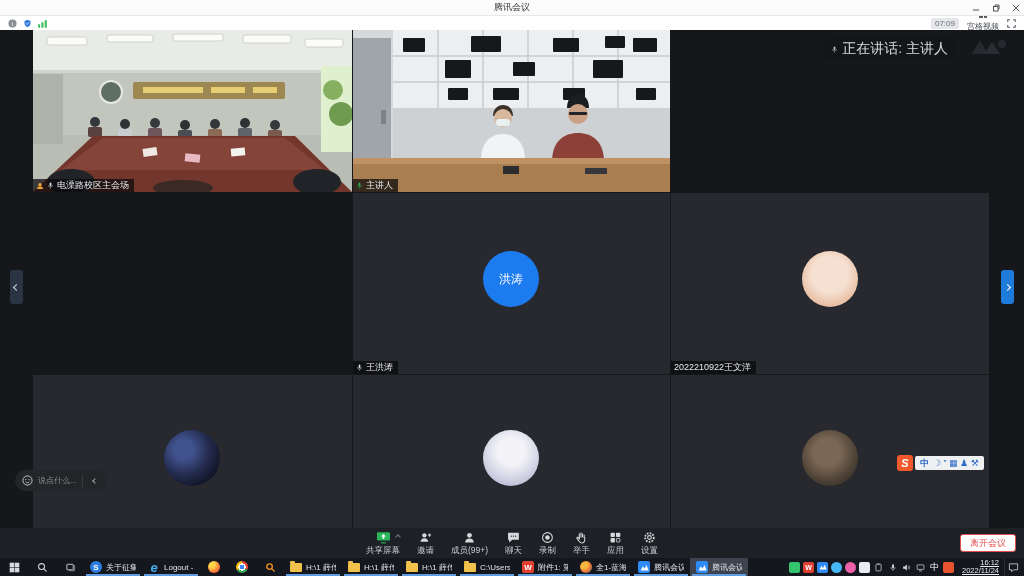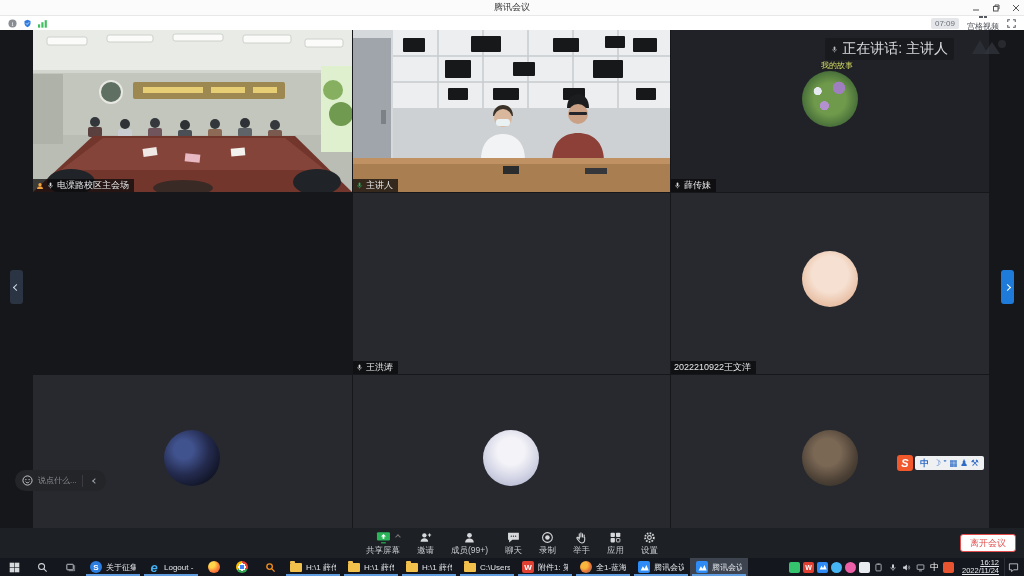--- a/index.html
+++ b/index.html
@@ -286,35 +286,26 @@
         <div class="nlabel">
           <svg width="7" height="9" viewBox="0 0 24 24">
               <rect x="9" y="2" width="6" height="12" rx="3" fill="#2ab55a"></rect>
               <path d="M5.5 11a6.5 6.5 0 0 0 13 0" stroke="#2ab55a" stroke-width="2" fill="none"></path>
               <path d="M12 18v4" stroke="#2ab55a" stroke-width="2"></path>
             </svg>
           <span>主讲人</span>
         </div>
       </div>
 
-      <div class="tile t-r1 t-c3" style="background:#202227;">
-        <span class="av-caption" style="top:30px; left:150px;">我的故事</span>
-        <div class="avatar av-flower" style="top:41px; left:131px;"></div>
-        <div class="nlabel">
-          <svg width="7" height="9" viewBox="0 0 24 24">
-              <rect x="9" y="2" width="6" height="12" rx="3" fill="#d9dbdd"></rect>
-              <path d="M5.5 11a6.5 6.5 0 0 0 13 0" stroke="#d9dbdd" stroke-width="2" fill="none"></path>
-              <path d="M12 18v4" stroke="#d9dbdd" stroke-width="2"></path>
-            </svg>
-          <span>薛传妹</span>
+
+
+      <div class="tile t-r2 t-c2">
+        <div class="avatar av-text av-hongtao" style="top:58px; left:130px;">
+          <span>洪涛</span>
         </div>
-      </div>
-
-
-      <div class="tile t-r2 t-c2">
         <div class="nlabel">
           <svg width="7" height="9" viewBox="0 0 24 24">
               <rect x="9" y="2" width="6" height="12" rx="3" fill="#d9dbdd"></rect>
               <path d="M5.5 11a6.5 6.5 0 0 0 13 0" stroke="#d9dbdd" stroke-width="2" fill="none"></path>
               <path d="M12 18v4" stroke="#d9dbdd" stroke-width="2"></path>
             </svg>
           <span>王洪涛</span>
         </div>
       </div>
 

